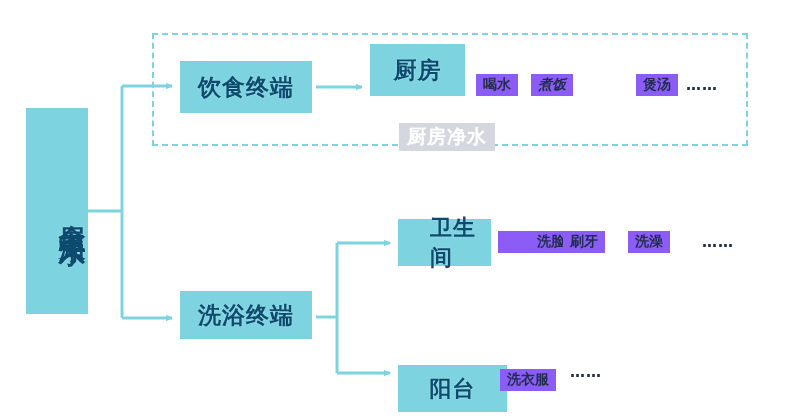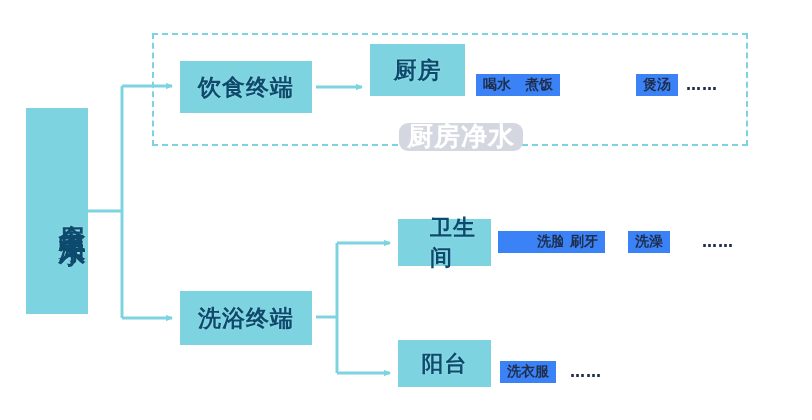--- a/index.html
+++ b/index.html
@@ -48,67 +48,66 @@
     letter-spacing: 3px;
     display: block;
     text-align: center;
     padding-top: 2px;
   }
   .node-term {
     font-size: 23px;
   }
   .node-yinshi  { left: 180px; top: 61px;  width: 132px; height: 52px; }
   .node-chufang { left: 370px; top: 44px;  width: 95px;  height: 52px; }
-  .node-xiyu    { left: 180px; top: 291px; width: 132px; height: 54px; }
+  .node-xiyu    { left: 180px; top: 291px; width: 132px; height: 48px; }
   .node-wsj     { left: 398px; top: 219px; width: 93px;  height: 47px; padding-left: 32px; }
-  .node-yangtai { left: 398px; top: 340px; width: 93px;  height: 47px; }
+  .node-yangtai { left: 398px; top: 365px; width: 109px;  height: 47px; }
   .node-wsj, .node-yangtai { font-size: 22px; }
 
   .dashed-box {
     position: absolute;
     left: 152px;
     top: 33px;
     width: 596px;
     height: 113px;
     border: 2px dashed #7DD4E0;
     box-sizing: border-box;
     background: transparent;
   }
   .chip {
     position: absolute;
-    background: #3b82f6;
+    background: #8b5cf6;
     color: #1F2D4A;
     font-size: 14px;
     font-weight: bold;
     padding: 3px 7px 4px 7px;
     line-height: 15px;
     white-space: nowrap;
     box-sizing: border-box;
   }
   .ellipsis {
     position: absolute;
     color: #1F2D4A;
     font-size: 15px;
     font-weight: bold;
     letter-spacing: 1px;
     white-space: nowrap;
   }
   .tag-soft {
     position: absolute;
     background: #D4D7E0;
     color: #ffffff;
-    font-size: 26px;
+    font-size: 19px;
     font-weight: bold;
     letter-spacing: 1px;
     padding: 2px 8px 3px 8px;
     line-height: 23px;
     white-space: nowrap;
     box-sizing: border-box;
     text-shadow: 0 0 1px rgba(255,255,255,0.4);
-    border-radius: 9px;
   }
 </style>
 </head>
 <body>
 
 <div id="canvas">
 
   <svg class="svg-layer" viewBox="0 0 812 420" xmlns="http://www.w3.org/2000/svg">
     <defs>
       <marker id="arrowhead" markerWidth="7" markerHeight="7" refX="6" refY="3.2" orient="auto" markerUnits="userSpaceOnUse">
@@ -139,33 +138,33 @@
 
   <div class="dashed-box"></div>
 
   <div class="node node-root">全屋中央净水</div>
 
   <div class="node node-term node-yinshi">饮食终端</div>
 
   <div class="node node-term node-chufang">厨房</div>
 
   <div class="chip" style="left:476px; top:74px;">喝水</div>
-  <div class="chip" style="left:518px; top:74px;">煮饭</div>
+  <div class="chip" style="left:531px; top:74px;font-style:italic;">煮饭</div>
   <div class="chip" style="left:636px; top:74px;">煲汤</div>
   <div class="ellipsis" style="left:686px; top:76px;">……</div>
 
   <div class="tag-soft" style="left:399px; top:123px;">厨房净水</div>
 
   <div class="node node-term node-xiyu">洗浴终端</div>
 
   <div class="node node-wsj">卫生间</div>
 
   <div class="chip" style="left:498px; top:231px;padding-left:39px;">洗脸</div>
   <div class="chip" style="left:563px; top:231px;">刷牙</div>
   <div class="chip" style="left:628px; top:231px;">洗澡</div>
   <div class="ellipsis" style="left:702px; top:233px;">……</div>
 
   <div class="node node-yangtai">阳台</div>
 
-  <div class="chip" style="left:500px; top:361px;text-align:center;">洗衣服</div>
+  <div class="chip" style="left:500px; top:369px;text-align:center;">洗衣服</div>
   <div class="ellipsis" style="left:570px; top:363px;">……</div>
 
 </div>
 
 </body></html>

